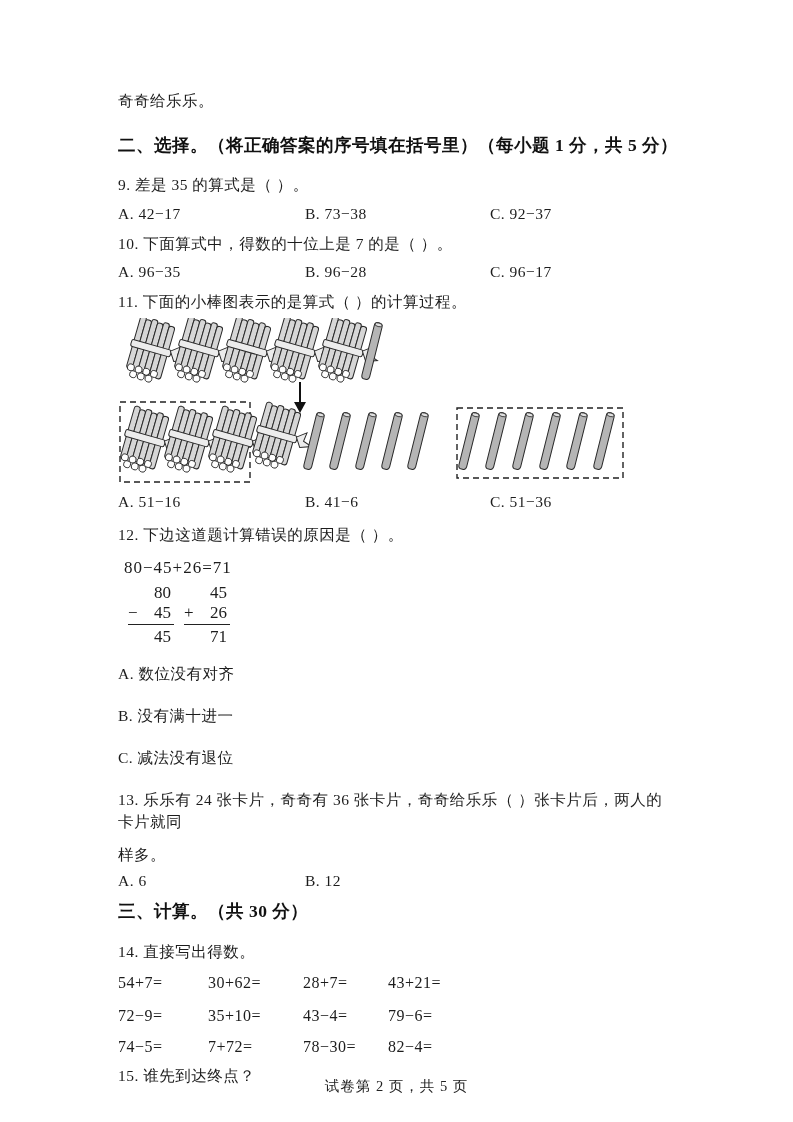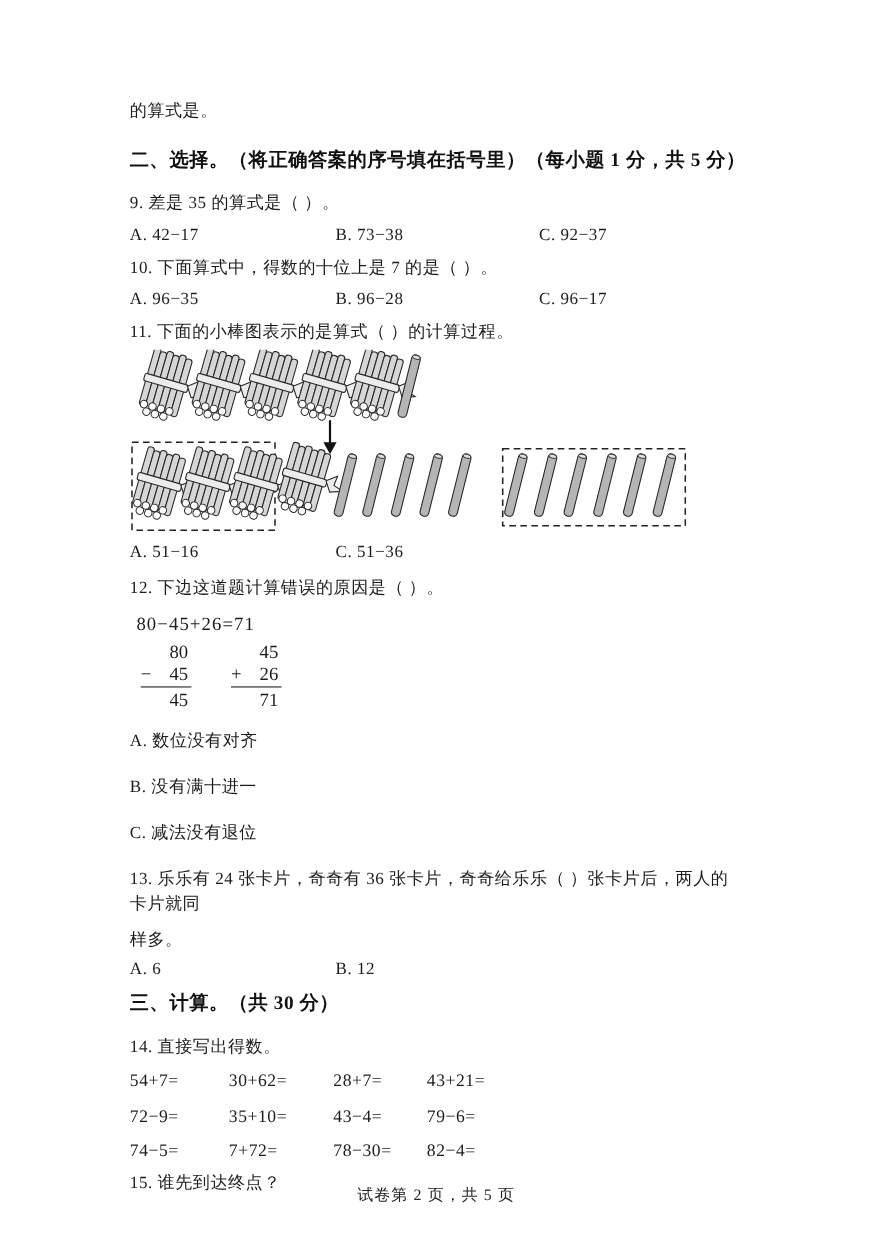--- a/index.html
+++ b/index.html
@@ -43,21 +43,21 @@
   }
   .diagram-wrap{margin-top:5px;width:557px;height:170px;}
   .equation{
     margin:11px 0 0 6px;
     font-size:17px;
     line-height:22px;
     letter-spacing:1px;
   }
   .vwork{
     display:flex;
-    gap:36px;
+    gap:10px;
     margin:4px 0 16px 10px;
   }
   .vcol{
     width:46px;
     font-size:17px;
     line-height:20px;
   }
   .vtop{text-align:right;padding-right:3px;}
   .vop{
     display:flex;
@@ -85,21 +85,21 @@
     letter-spacing:1px;
     color:#222;
   }
 </style>
 </head>
 <body>
 
 <div class="page">
   <div class="content">
 
-    <p class="body-line">的算式是。</p>
+    <p class="body-line">奇奇给乐乐。</p>
 
     <h2 class="section-heading">二、选择。（将正确答案的序号填在括号里）（每小题 1 分，共 5 分）</h2>
 
     <p class="body-line q-stem">9. 差是 35 的算式是（    ）。</p>
     <div class="options-row">
       <span>A. 42−17</span>
       <span>B. 73−38</span>
       <span>C. 92−37</span>
     </div>
 
@@ -315,20 +315,21 @@
             <ellipse cx="4" cy="2" rx="3.6" ry="1.8" fill="#e0e0e0" stroke="#2a2a2a" stroke-width="0.8"></ellipse>
           </g>
           <g transform="translate(482,94) rotate(14,4,29)">
             <rect x="0" y="0" width="8" height="58" rx="3.5" fill="#b5b5b5" stroke="#2a2a2a" stroke-width="1"></rect>
             <ellipse cx="4" cy="2" rx="3.6" ry="1.8" fill="#e0e0e0" stroke="#2a2a2a" stroke-width="0.8"></ellipse>
           </g>
         </svg></div>
 
     <div class="options-row" style="margin-top:3px;">
       <span>A. 51−16</span>
+      <span>B. 41−6</span>
       <span>C. 51−36</span>
     </div>
 
     <p class="body-line stem-gap11">12. 下边这道题计算错误的原因是（    ）。</p>
 
     <p class="equation">80−45+26=71</p>
 
     <div class="vwork">
       <div class="vcol">
         <div class="vtop">80</div>

